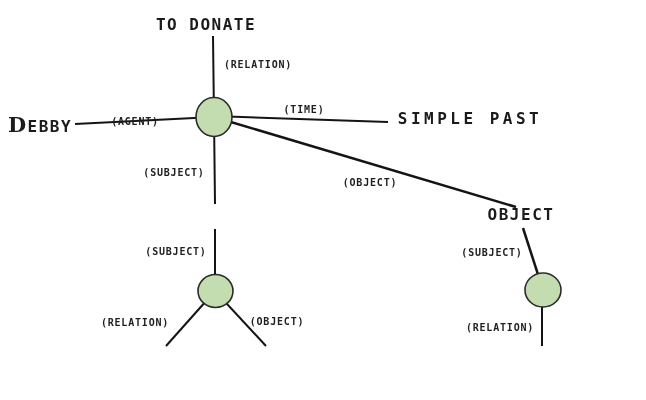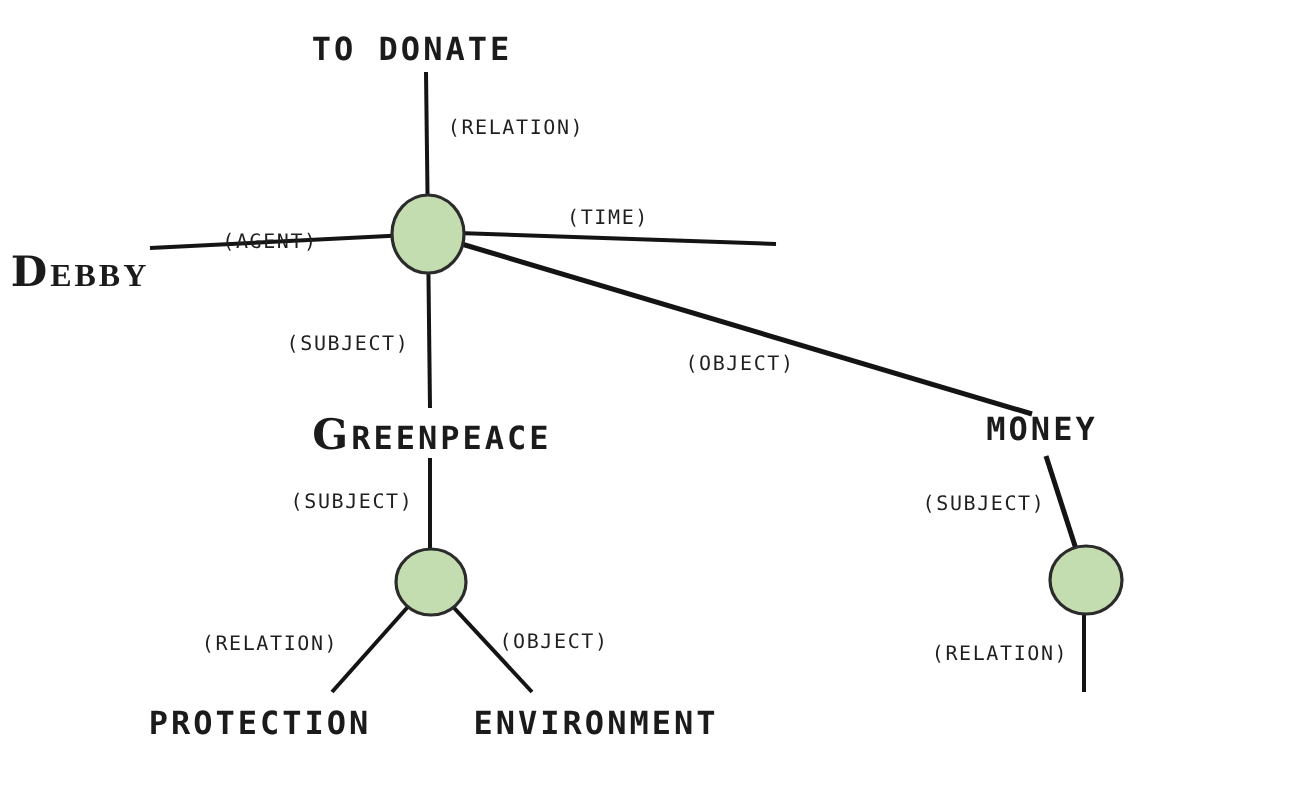--- a/index.html
+++ b/index.html
@@ -42,21 +42,21 @@
   }
   .concept.wide { letter-spacing: 3.5px; }
   .capfirst::first-letter {
     font-size: 21px;
     font-family: "DejaVu Serif", "Liberation Serif", serif;
   }
   .rel-label {
     position: absolute;
     transform: translate(-50%, -50%);
     font-size: 10px;
-    font-weight: normal;
+    font-weight: bold;
     letter-spacing: 0.8px;
     color: #1f1f1f;
     white-space: nowrap;
     line-height: 1;
   }
 </style>
 </head>
 <body>
 
 <div class="canvas">
@@ -73,25 +73,23 @@
     <line class="edge" x1="215" y1="291" x2="266" y2="346"></line>
     <line class="edge thick" x1="523" y1="228" x2="543" y2="290"></line>
     <line class="edge" x1="542" y1="290" x2="542" y2="346"></line>
 
     <ellipse class="node-circle" cx="214" cy="117" rx="18" ry="19.5" fill="#c3dcb0" stroke="#2b2b2b"></ellipse>
     <ellipse class="node-circle" cx="215.5" cy="291" rx="17.5" ry="16.5" fill="#c3dcb0" stroke="#2b2b2b"></ellipse>
     <ellipse class="node-circle" cx="543" cy="290" rx="18" ry="17" fill="#c3dcb0" stroke="#2b2b2b"></ellipse>
   </svg>
 
   <div class="concept" style="left:206px; top:25px;">TO DONATE</div>
-  <div class="concept capfirst" style="left:40px; top:136px;font-family:Liberation Serif, serif;">DEBBY</div>
-  <div class="concept capfirst" style="left:216px; top:217px;">GREENPEACE</div>
-  <div class="concept" style="left:521px; top:215px;">MONEY</div>
-  <div class="concept" style="left:130px; top:362px;">PROTECTION</div>
-  <div class="concept" style="left:298px; top:362px;">ENVIRONMENT</div>
+  <div class="concept capfirst" style="left:40px; top:124px;">DEBBY</div>
+  <div class="concept wide" style="left:470px; top:119px;">SIMPLE PAST</div>
+  <div class="concept" style="left:521px; top:215px;">OBJECT</div>
 
   <div class="rel-label" style="left:258px; top:65px;">(RELATION)</div>
   <div class="rel-label" style="left:135px; top:122px;">(AGENT)</div>
   <div class="rel-label" style="left:304px; top:110px;">(TIME)</div>
   <div class="rel-label" style="left:174px; top:173px;">(SUBJECT)</div>
   <div class="rel-label" style="left:370px; top:183px;">(OBJECT)</div>
   <div class="rel-label" style="left:176px; top:252px;">(SUBJECT)</div>
   <div class="rel-label" style="left:492px; top:253px;">(SUBJECT)</div>
   <div class="rel-label" style="left:135px; top:323px;">(RELATION)</div>
   <div class="rel-label" style="left:277px; top:322px;">(OBJECT)</div>

